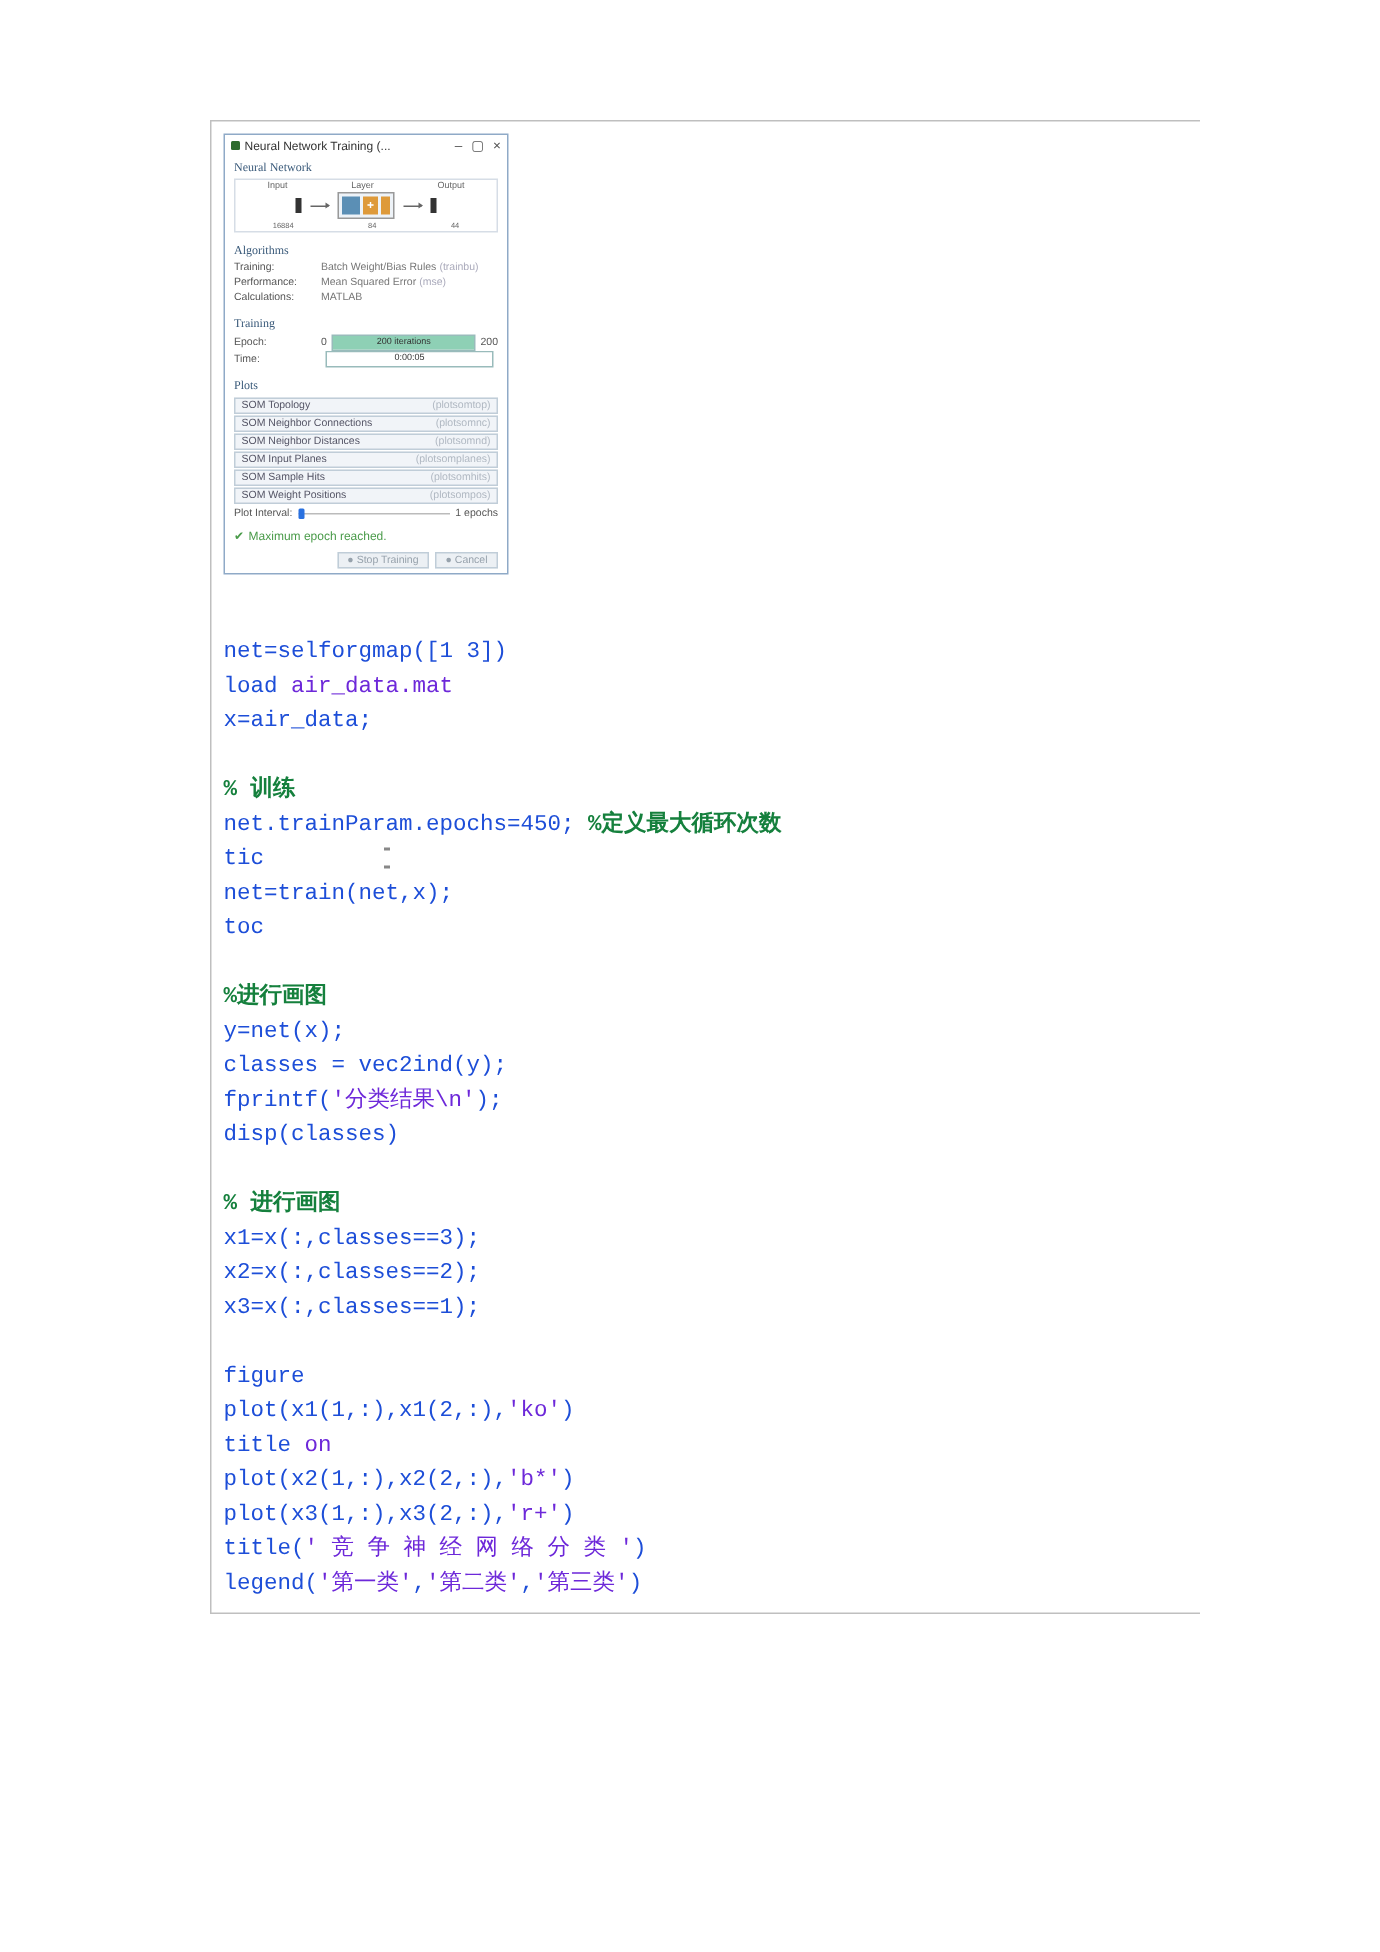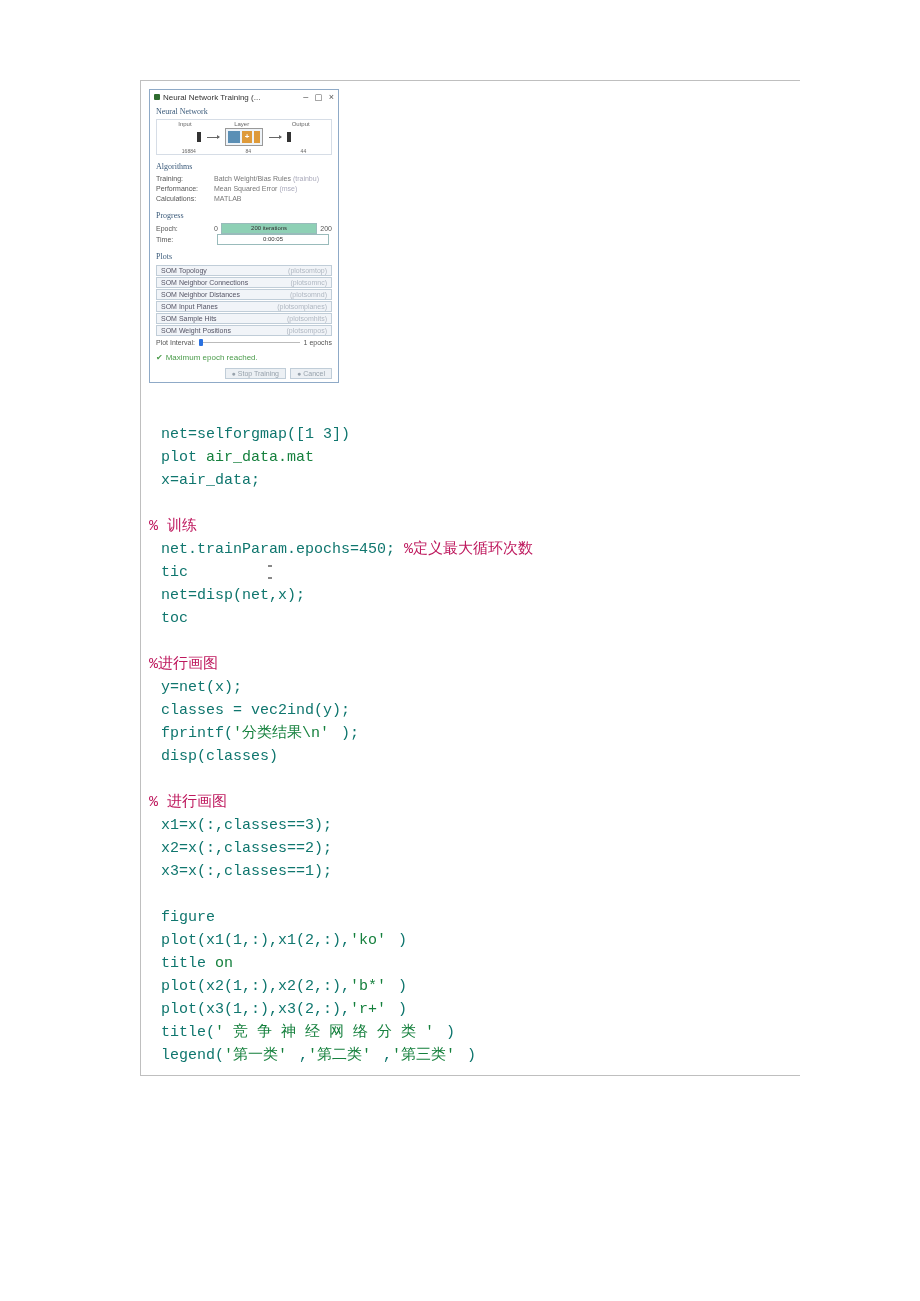--- a/index.html
+++ b/index.html
@@ -86,23 +86,23 @@
 
   
   .codeblock {
     font-family: "Courier New", monospace;
     font-size: 15px;
     line-height: 23px;
     white-space: pre;
     color: #000;
     margin-top: 40px;
   }
-  .c-black{color:#0f766e;margin-left:12px;}
-  .c-purple{color:#15803d;}
-  .c-green{color:#be185d;}
+  .c-black{color:#1d4ed8;}
+  .c-purple{color:#6d28d9;}
+  .c-green{color:#15803d;font-weight:bold;}
 
   .cursor-mark{
     display:inline-block;
     width:4px;
     height:10px;
     border-top:2px solid #888;
     border-bottom:2px solid #888;
     vertical-align: middle;
     margin-left: 80px;
   }
@@ -161,21 +161,21 @@
             <span class="k">Performance:</span>
             <span class="v">Mean Squared Error</span>
             <span class="hint">(mse)</span>
           </div>
         <div class="nn-row">
             <span class="k">Calculations:</span>
             <span class="v">MATLAB</span>
           </div>
       </div>
 
-      <div class="nn-section-label">Progress</div>
+      <div class="nn-section-label">Training</div>
       <div class="nn-panel">
         <div class="nn-row" style="align-items:center;">
           <span class="k">Epoch:</span>
           <span>0</span>
           <div class="nn-progress-bar">
               <div class="fill"></div>
               <div class="label">200 iterations</div>
             </div>
           <span>200</span>
         </div>
@@ -227,27 +227,27 @@
         <span class="nn-check">✔</span>
         <span>Maximum epoch reached.</span>
       </div>
       <div class="nn-bottom-btns">
         <div class="nn-btn">● <span>Stop Training</span></div>
         <div class="nn-btn">● <span>Cancel</span></div>
       </div>
     </div>
 
     <div class="codeblock"><span class="c-black">net=selforgmap([1 3])</span>
-<span class="c-black">plot </span><span class="c-purple">air_data.mat</span>
+<span class="c-black">load </span><span class="c-purple">air_data.mat</span>
 <span class="c-black">x=air_data;</span>
 
 <span class="c-green">% 训练</span>
 <span class="c-black">net.trainParam.epochs=450; </span><span class="c-green">%定义最大循环次数</span>
 <span class="c-black">tic</span><span class="cursor-mark"></span>
-<span class="c-black">net=disp(net,x);</span>
+<span class="c-black">net=train(net,x);</span>
 <span class="c-black">toc</span>
 
 <span class="c-green">%进行画图</span>
 <span class="c-black">y=net(x);</span>
 <span class="c-black">classes = vec2ind(y);</span>
 <span class="c-black">fprintf(</span><span class="c-purple">'分类结果\n'</span><span class="c-black">);</span>
 <span class="c-black">disp(classes)</span>
 
 <span class="c-green">% 进行画图</span>
 <span class="c-black">x1=x(:,classes==3);</span>

